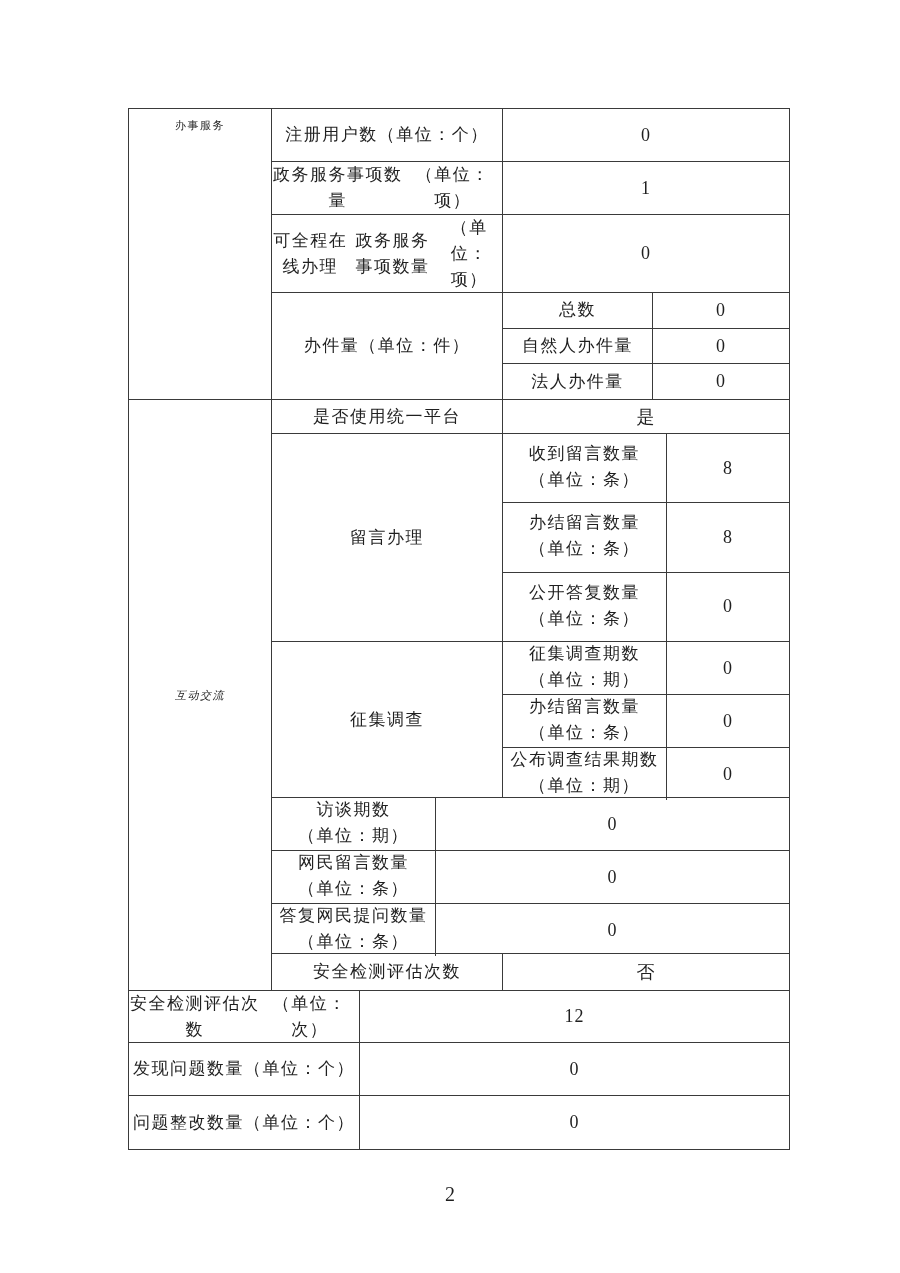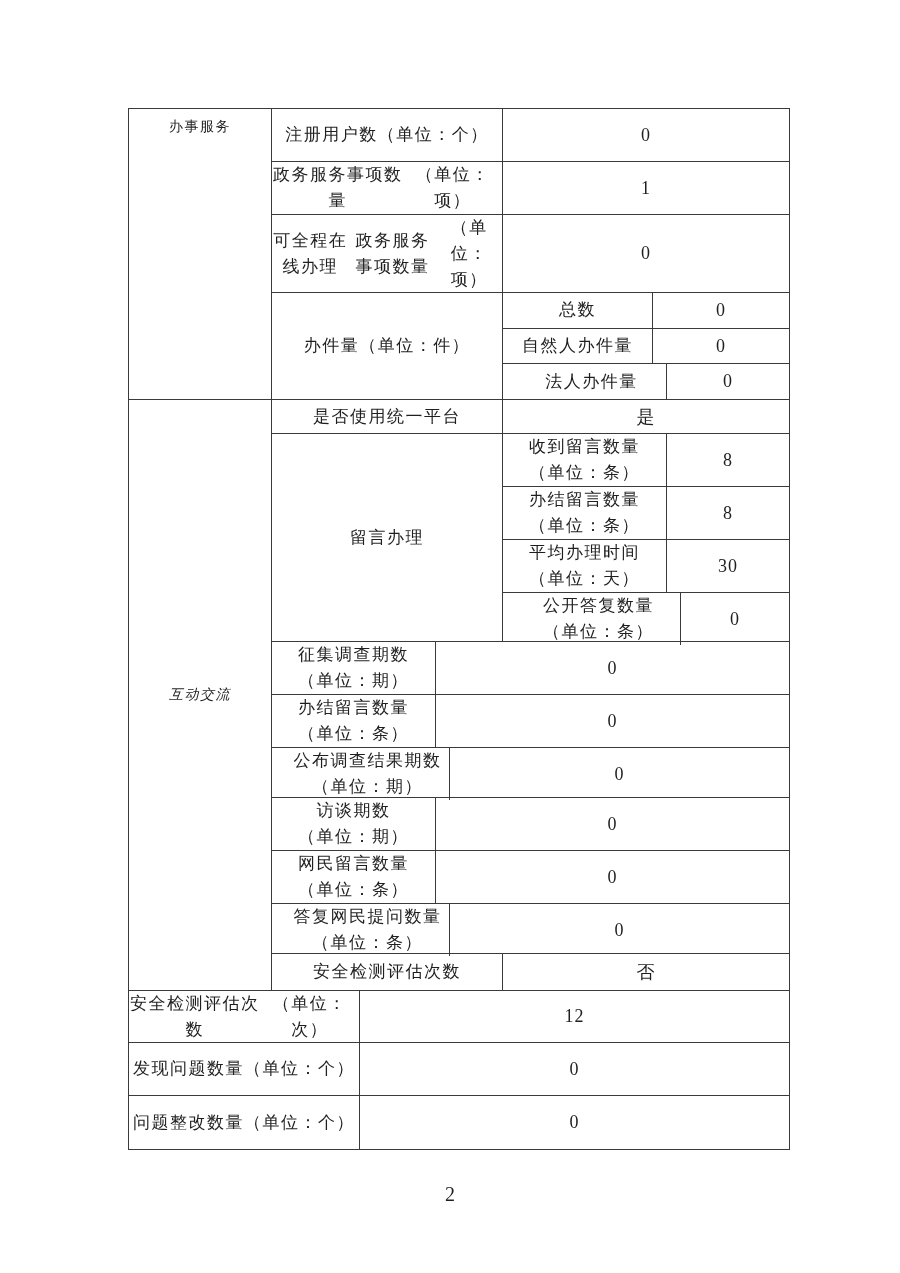--- a/index.html
+++ b/index.html
@@ -15,50 +15,50 @@
     width:662px;
     border:1px solid #3a3a3a;
     background:#ffffff;
   }
   .group { display:flex; border-bottom:1px solid #3a3a3a; }
   .group:last-child { border-bottom:none; }
   .gcol1 {
     width:143px;
     border-right:1px solid #3a3a3a;
     display:flex; justify-content:center;
-    font-size:14px; letter-spacing:1.5px;
+    font-size:11px; letter-spacing:1.5px;
   }
   .gcol1.vtop { align-items:flex-start; padding-top:9px; }
   .gcol1.vcenter { align-items:center;font-style:italic; }
   .gbody { flex:1; display:flex; flex-direction:column; }
   .row { display:flex; border-bottom:1px solid #3a3a3a; }
   .row:last-child { border-bottom:none; }
   .lcol {
     width:231px;
     border-right:1px solid #3a3a3a;
     display:flex; flex-direction:row; justify-content:center; align-items:center;
     font-size:17px; letter-spacing:1.5px; line-height:26px;
     text-align:center;
   }
   .vcell {
     flex:1;
     display:flex; align-items:center; justify-content:center;
     font-size:18px; letter-spacing:1px;
   }
   .subrows { flex:1; display:flex; flex-direction:column; }
   .subrow { flex:1; display:flex; border-bottom:1px solid #3a3a3a; }
-  .subrow:last-child { border-bottom:none;margin-left:14px; }
+  .subrow:last-child { border-bottom:none; }
   .slabel {
     border-right:1px solid #3a3a3a;
     display:flex; flex-direction:column; justify-content:center; align-items:center;
     font-size:17px; letter-spacing:1.5px; line-height:26px;
     text-align:center;
   }
   .w150 .slabel { width:150px; }
-  .w164 .slabel { width:164px; }
+  .w164 .slabel { width:164px;font-family:Liberation Mono, monospace; }
   .svalue {
     flex:1;
     display:flex; align-items:center; justify-content:center;
     font-size:18px; letter-spacing:1px;
   }
   .page-number {
     position:absolute;
     left:0; top:1183px; width:900px;
     text-align:center;
     font-size:20px;
@@ -151,36 +151,32 @@
           </div>
           <div class="subrow">
             <div class="slabel">
               <span>办结留言数量</span>
               <span>（单位：条）</span>
             </div>
             <div class="svalue">8</div>
           </div>
           <div class="subrow">
             <div class="slabel">
-              <span>平均办理时间</span>
-              <span>（单位：天）</span>
-            </div>
-            <div class="svalue">30</div>
-          </div>
-          <div class="subrow">
-            <div class="slabel">
               <span>公开答复数量</span>
               <span>（单位：条）</span>
             </div>
             <div class="svalue">0</div>
           </div>
         </div>
       </div>
 
       <div class="row w164" style="height:156px">
+        <div class="lcol">
+          <span>征集调查</span>
+        </div>
         <div class="subrows">
           <div class="subrow">
             <div class="slabel">
               <span>征集调查期数</span>
               <span>（单位：期）</span>
             </div>
             <div class="svalue">0</div>
           </div>
           <div class="subrow">
             <div class="slabel">

